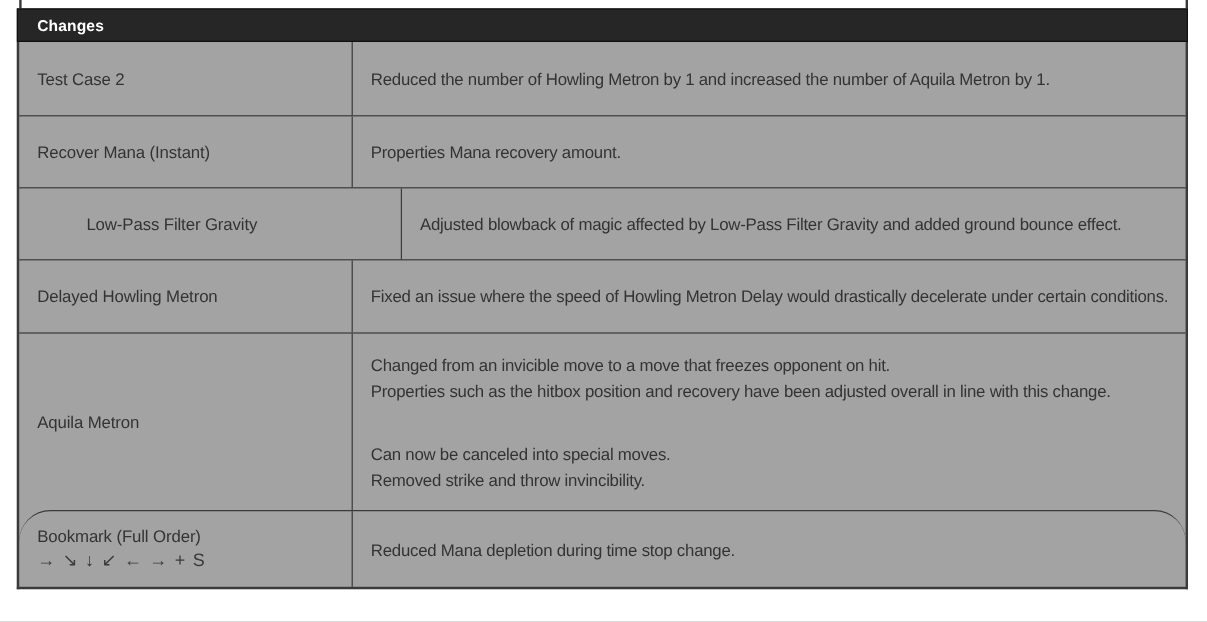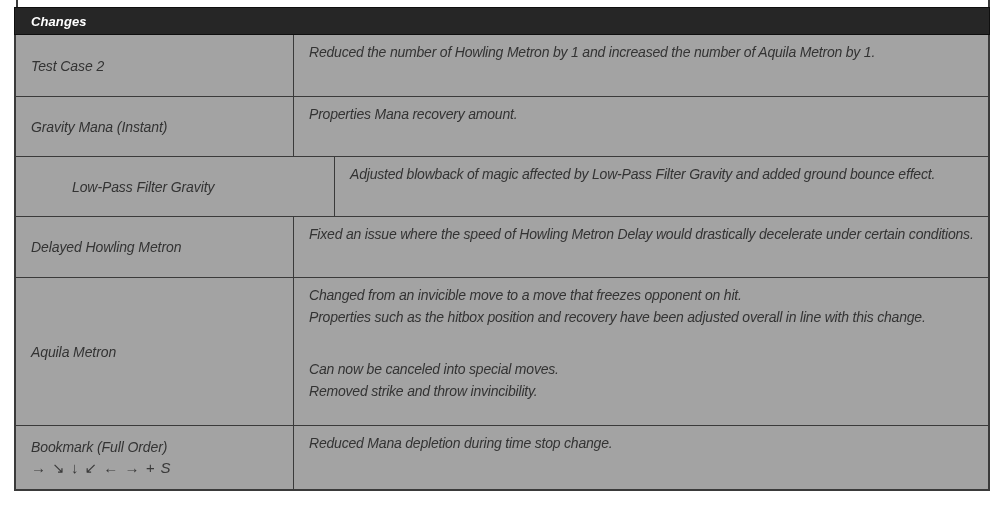--- a/index.html
+++ b/index.html
@@ -3,21 +3,21 @@
 <meta charset="utf-8">
 <style>
   html, body { margin: 0; padding: 0; }
   body {
     width: 1006px; height: 518px;
     background: #ffffff;
     font-family: "Liberation Sans", "DejaVu Sans", sans-serif;
     color: #333333;
     overflow: hidden;
   }
-  .page { position: relative; width: 1006px; height: 514px; font-style: italic; }
+  .page { position: relative; width: 1006px; height: 514px; }
 
   
   .remnant { position: absolute; top: 0; height: 7px; width: 2px; background: #3a3a3a; }
   .remnant.left  { left: 16px; }
   .remnant.right { left: 988px; }
 
   .patch-table {
     position: absolute;
     left: 14px; top: 7px;
     width: 976px;
@@ -49,35 +49,35 @@
     display: flex;
     border-top: 1px solid #3a3a3a;
     box-sizing: border-box;
   }
   .row:first-child { border-top: none; }
   .row:nth-child(1) { height: 61px; }
   .row:nth-child(2) { height: 60px; }
   .row:nth-child(3) { height: 60px; padding-left: 41px; }
   .row:nth-child(4) { height: 61px; }
   .row:nth-child(5) { height: 148px; }
-  .row:nth-child(6) { height: 64px; }
+  .row:nth-child(6) { height: 64px; border-radius: 26px; }
 
   .cell-name {
     width: 278px;
     box-sizing: border-box;
     border-right: 1px solid #3a3a3a;
     display: flex; flex-direction: column; justify-content: center;
     padding: 4px 10px 4px 15px;
     font-size: 14px;
     letter-spacing: -0.1px;
   }
   .cell-desc {
     flex: 1;
     box-sizing: border-box;
-    display: flex; flex-direction: column; 
+    display: flex; flex-direction: column; justify-content: center;
     padding: 6px 10px 6px 15px;
     font-size: 14px;
     letter-spacing: -0.2px;
   }
   .desc-line { line-height: 22px; min-height: 22px; }
   .desc-line:empty { min-height: 30px; }
   .move-name { line-height: 20px; }
   .command-line {
     line-height: 22px;
     font-size: 15px;
@@ -105,21 +105,21 @@
         <div class="cell-name">
           <div class="move-name">Test Case 2</div>
         </div>
         <div class="cell-desc">
           <div class="desc-line">Reduced the number of Howling Metron by 1 and increased the number of Aquila Metron by 1.</div>
         </div>
       </div>
 
       <div class="row">
         <div class="cell-name">
-          <div class="move-name">Gravity Mana (Instant)</div>
+          <div class="move-name">Recover Mana (Instant)</div>
         </div>
         <div class="cell-desc">
           <div class="desc-line">Properties Mana recovery amount.</div>
         </div>
       </div>
 
       <div class="row">
         <div class="cell-name">
           <div class="move-name">Low-Pass Filter Gravity</div>
         </div>

